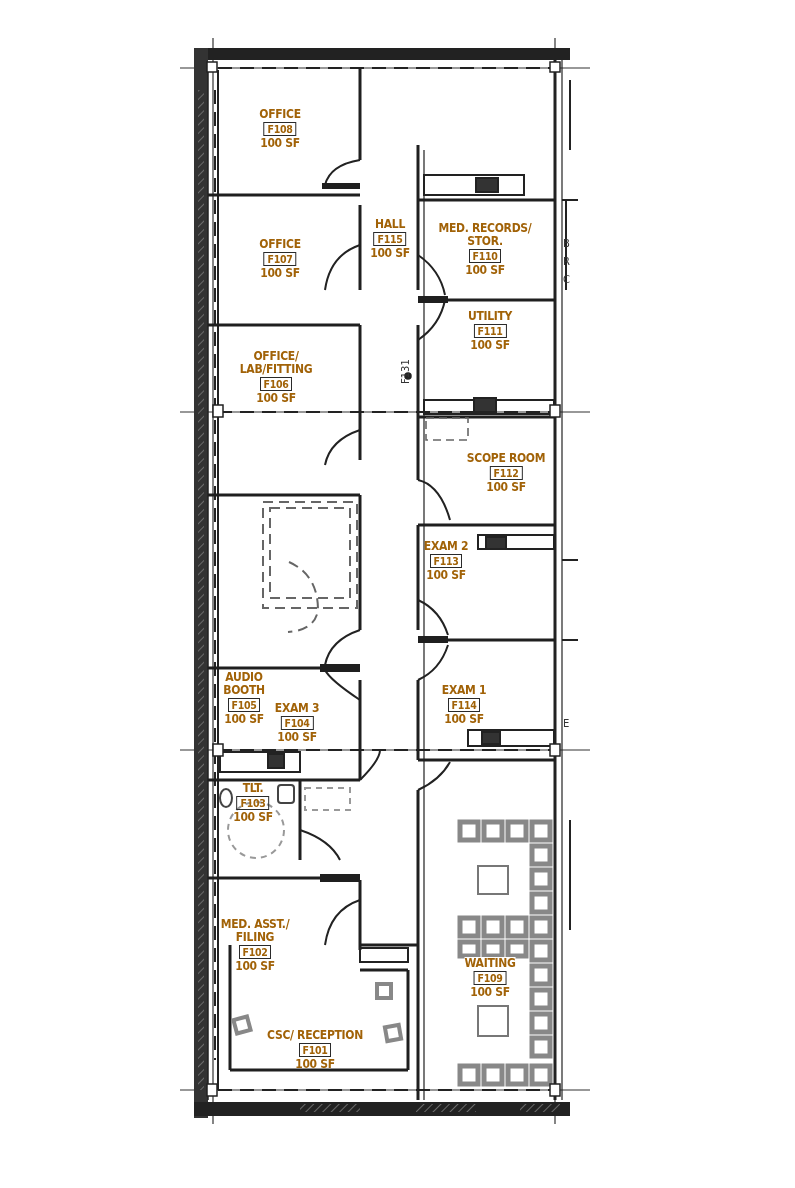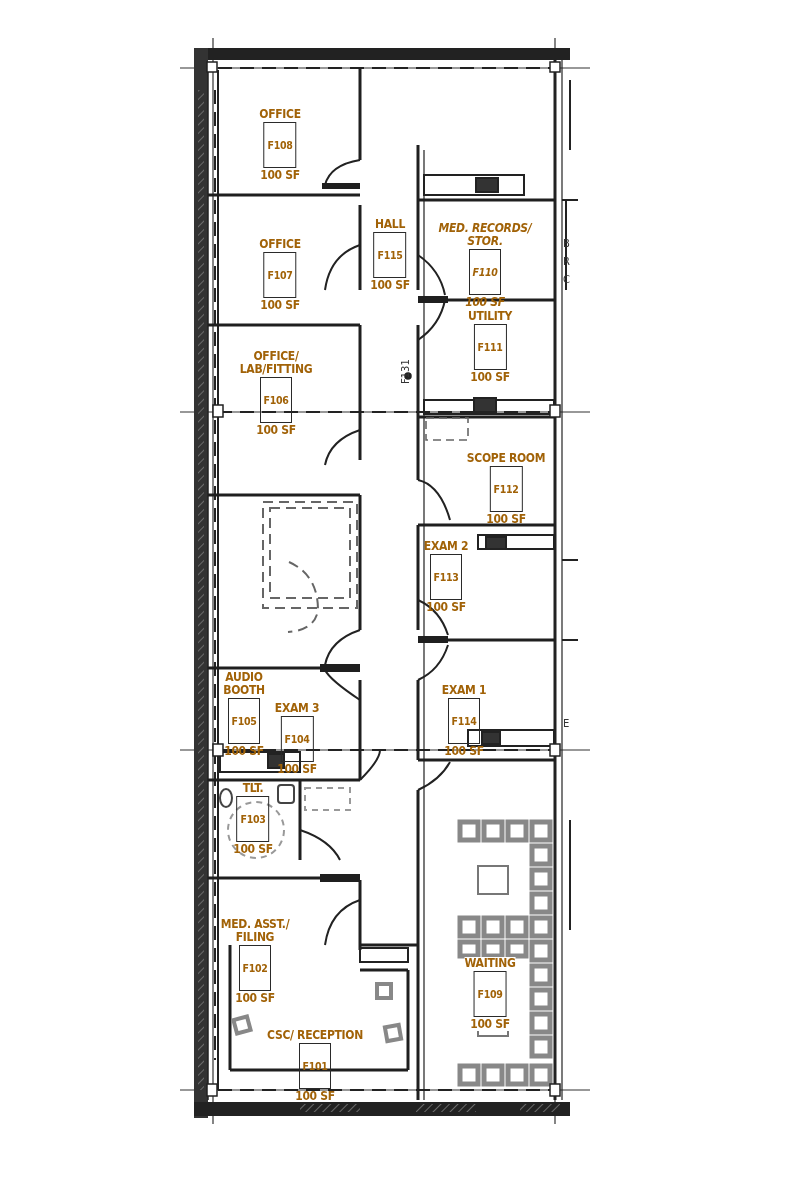--- a/index.html
+++ b/index.html
@@ -1,20 +1,20 @@
 <!DOCTYPE html>
 <html><head>
 <meta charset="utf-8">
 <style>
   html,body{margin:0;padding:0;background:#ffffff;}
   body{width:795px;height:1188px;position:relative;overflow:hidden;font-family:"DejaVu Sans Mono","Liberation Mono",monospace;}
   #plan{position:absolute;left:0;top:0;width:795px;height:1188px;}
   .lbl{position:absolute;text-align:center;color:#a16207;font-family:"DejaVu Sans Condensed","DejaVu Sans",sans-serif;font-size:12px;line-height:13px;letter-spacing:-0.3px;transform:translateX(-50%);white-space:nowrap;}
   .lbl .name{display:block;font-weight:bold;text-transform:uppercase;}
-  .lbl .num{display:inline-block;border:1.6px solid #2a2a2a;padding:16px 3px;margin:1px 0;font-size:10.5px;line-height:12px;font-weight:bold;}
+  .lbl .num{display:inline-block;border:1.6px solid #2a2a2a;padding:0 3px;margin:1px 0;font-size:10.5px;line-height:12px;font-weight:bold;}
   .lbl .area{display:block;font-size:12px;font-weight:bold;}
   .side{position:absolute;font-size:10px;color:#333;font-family:"DejaVu Sans",sans-serif;}
 </style>
 </head>
 <body>
 
 <svg id="plan" viewBox="0 0 795 1188" xmlns="http://www.w3.org/2000/svg">
   <defs>
     <pattern id="hatch" width="6" height="6" patternUnits="userSpaceOnUse" patternTransform="rotate(45)">
       <line x1="0" y1="0" x2="0" y2="6" stroke="#6a6a6a" stroke-width="2"></line>
@@ -231,21 +231,21 @@
   <span class="num">F106</span>
   <span class="area">100 SF</span>
 </div>
 
 <div class="lbl" style="left:390px;top:218px;">
   <span class="name">HALL</span>
   <span class="num">F115</span>
   <span class="area">100 SF</span>
 </div>
 
-<div class="lbl" style="left:485px;top:222px;width:120px;white-space:normal;font-style:italic;">
+<div class="lbl" style="left:485px;top:222px;width:120px;white-space:normal;">
   <span class="name">MED. RECORDS/ STOR.</span>
   <span class="num">F110</span>
   <span class="area">100 SF</span>
 </div>
 
 <div class="lbl" style="left:490px;top:310px;">
   <span class="name">UTILITY</span>
   <span class="num">F111</span>
   <span class="area">100 SF</span>
 </div>

